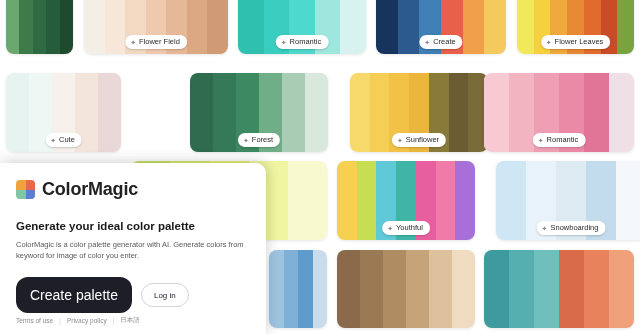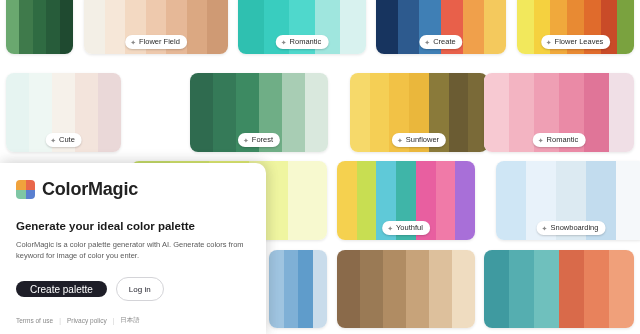--- a/index.html
+++ b/index.html
@@ -71,22 +71,22 @@
   .modal h1 {
     margin:20px 0 7px 0;
     font-size:11.5px; font-weight:bold; color:#1a1a1a;
   }
   .modal p {
     margin:0; font-size:7.5px; line-height:11px; color:#5a5a5a;
   }
   .buttons { margin-top:16px; display:flex; align-items:center; gap:9px; }
   .btn-primary {
     background:#1e1e28; color:#fff; border:none;
-    font-size:10px; font-family:"Liberation Sans", sans-serif;
-    padding:0 14px; height:16px; border-radius:12px;
+    font-size:14px; font-family:"Liberation Sans", sans-serif;
+    padding:0 14px; height:36px; border-radius:12px;
     cursor:pointer;
   }
   .btn-secondary {
     background:#fff; color:#1e1e28; border:1px solid #d4d4d8;
     font-size:8px; font-family:"Liberation Sans", sans-serif;
     padding:0 12px; height:24px; border-radius:12px;
     cursor:pointer;
   }
   .footer {
     position:absolute; left:16px; bottom:9px;

